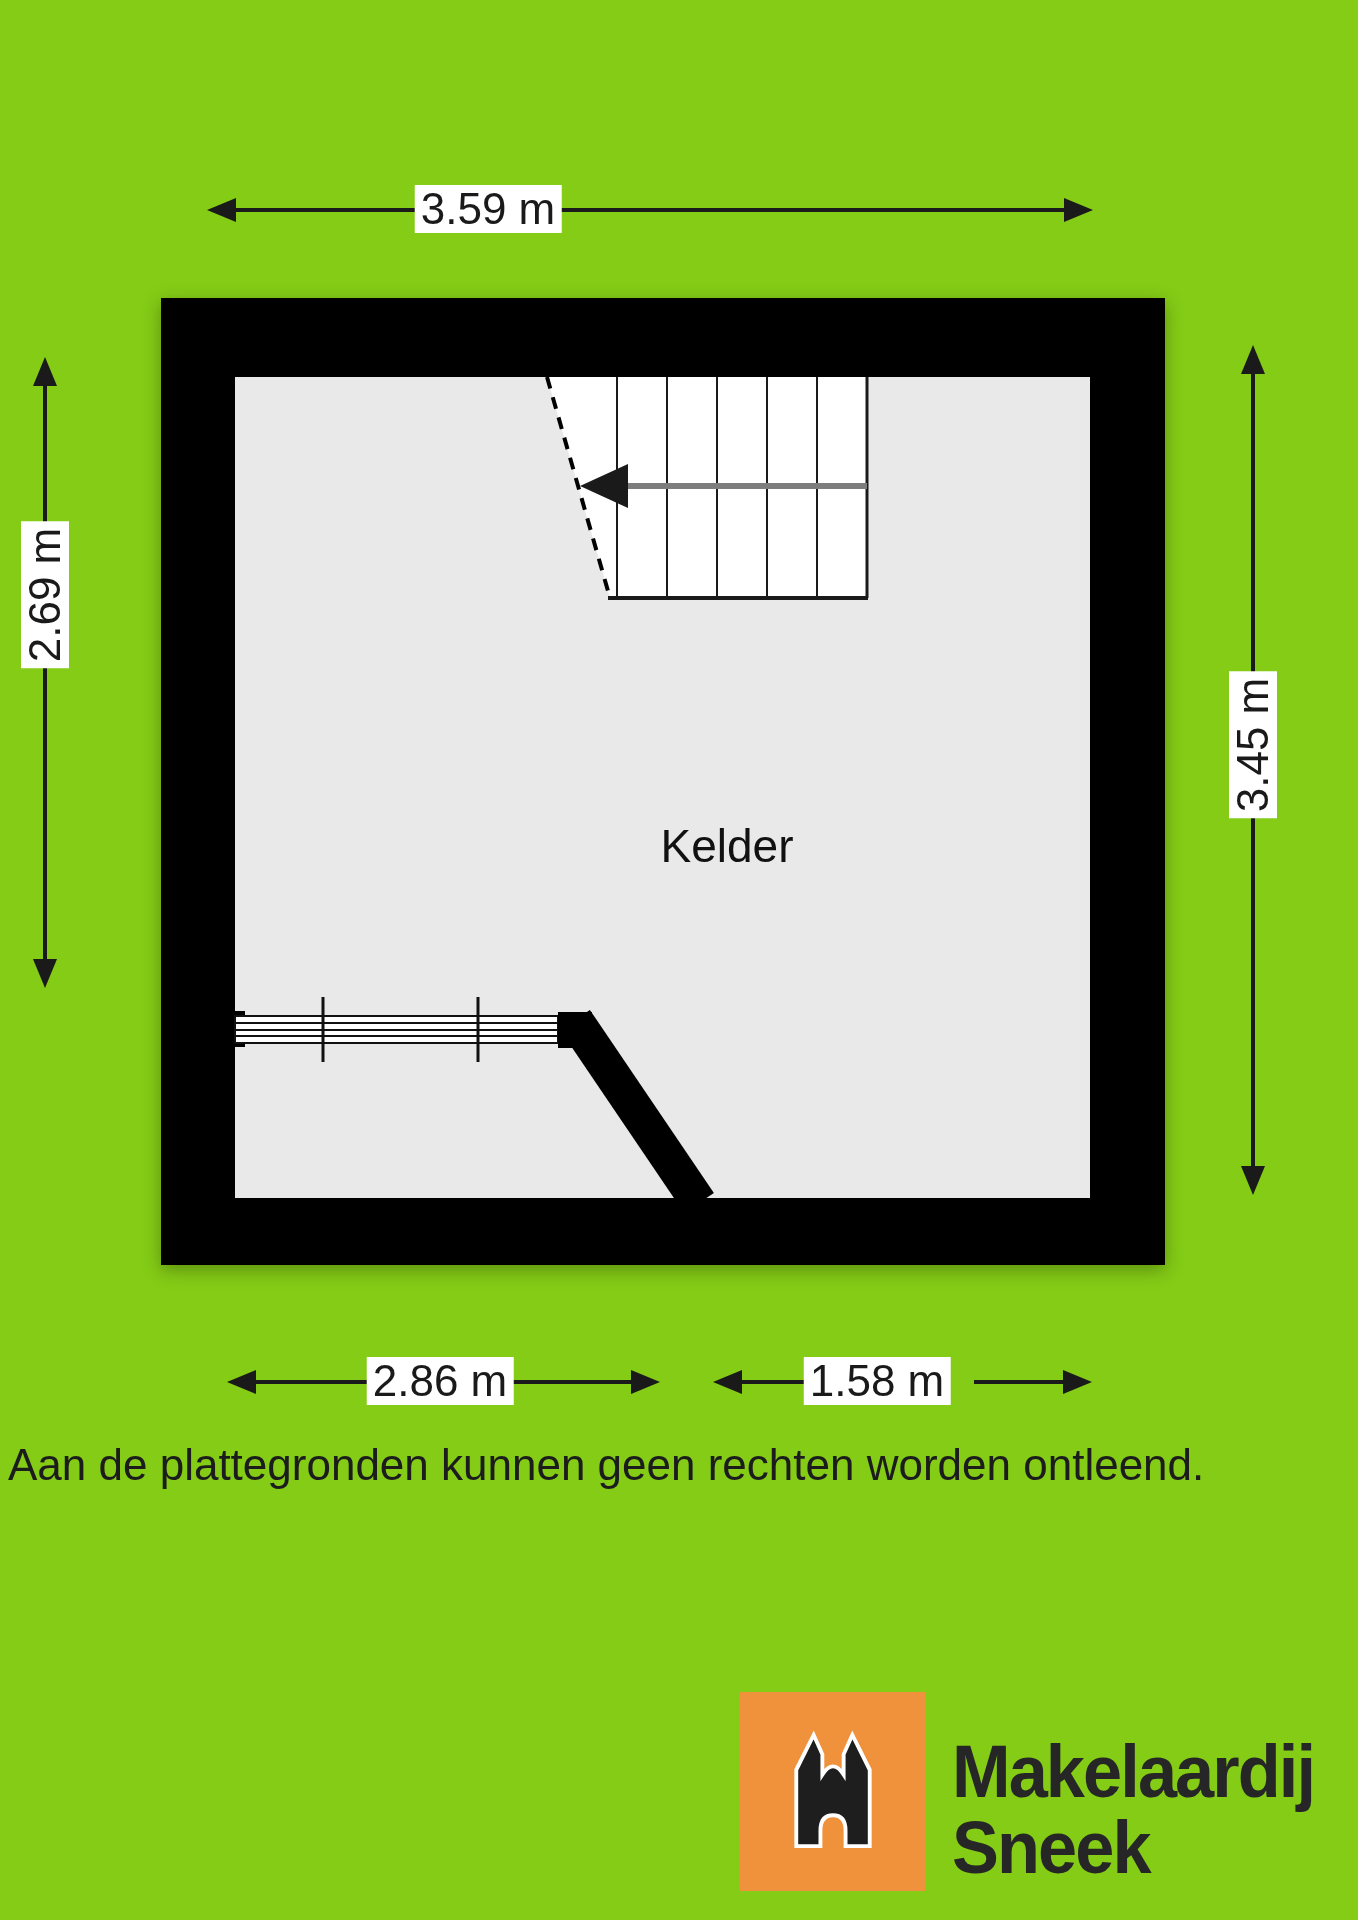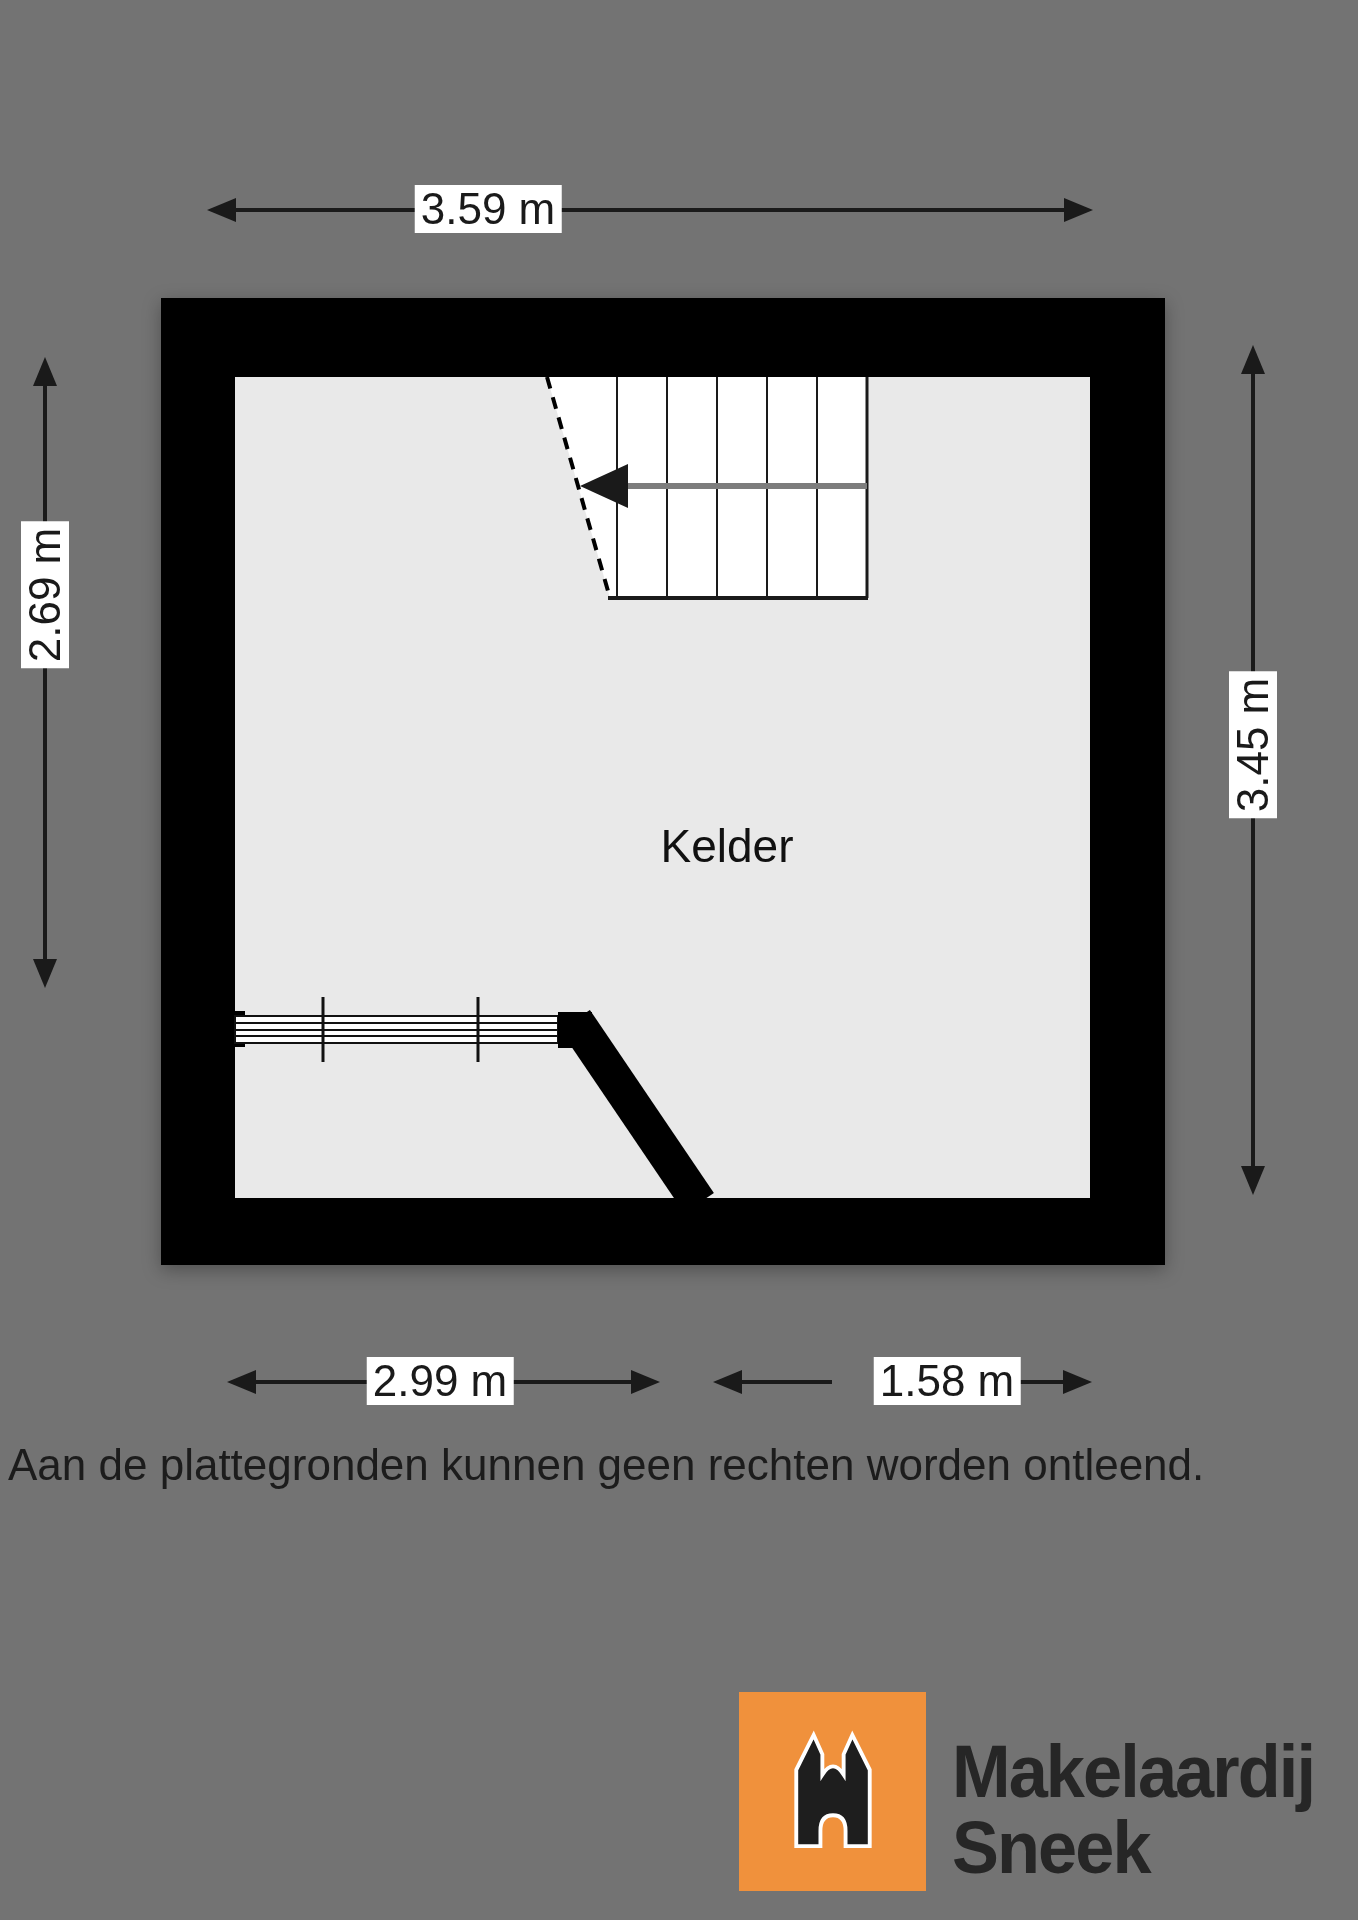--- a/index.html
+++ b/index.html
@@ -1,20 +1,20 @@
 <!DOCTYPE html>
 <html><head>
 <meta charset="utf-8">
 <style>
   html,body{margin:0;padding:0;background:#ffffff;}
   .page{
     position:relative;
     width:1358px;height:1920px;
     margin:0 auto;
-    background:#737373;
+    background:#84cc16;
     font-family:"Liberation Sans","DejaVu Sans",sans-serif;
     overflow:hidden;
   }
   .plan-svg{position:absolute;left:0;top:0;}
   .plan-shadow{filter:drop-shadow(0 5px 9px rgba(0,0,0,0.30));}
 
   .dim-label{
     position:absolute;
     transform:translate(-50%,-50%);
     font-size:44px;line-height:1;
@@ -120,22 +120,22 @@
       <polygon points="713,1382 742,1370 742,1394" fill="#1a1a1a" stroke="none"></polygon>
       <line x1="740" y1="1382" x2="832" y2="1382"></line>
       <line x1="974" y1="1382" x2="1066" y2="1382"></line>
       <polygon points="1092,1382 1063,1370 1063,1394" fill="#1a1a1a" stroke="none"></polygon>
     </g>
   </svg>
 
   <div class="dim-label" style="left:488px;top:209px;">3.59 m</div>
   <div class="dim-label vertical" style="left:45px;top:595px;">2.69 m</div>
   <div class="dim-label vertical" style="left:1253px;top:745px;">3.45 m</div>
-  <div class="dim-label" style="left:440px;top:1381px;">2.99 m</div>
-  <div class="dim-label" style="left:947px;top:1381px;">1.58 m</div>
+  <div class="dim-label" style="left:440px;top:1381px;">2.86 m</div>
+  <div class="dim-label" style="left:877px;top:1381px;">1.58 m</div>
 
   <div class="room-label">
     <div>Kelder</div>
   </div>
 
   <div class="disclaimer">Aan de plattegronden kunnen geen rechten worden ontleend.</div>
 
   <div class="logo-box">
     <svg width="116" height="146" viewBox="0 0 120 150">
       <path d="M22,131 L22,52 L40,16 L49,36 L49,57 Q60,40 71,57 L71,36 L80,16 L98,52 L98,131 L73,131 L73,115 Q73,99 60,99 Q47,99 47,115 L47,131 Z" fill="#1e1e1e" stroke="#ffffff" stroke-width="4" stroke-linejoin="miter"></path>

